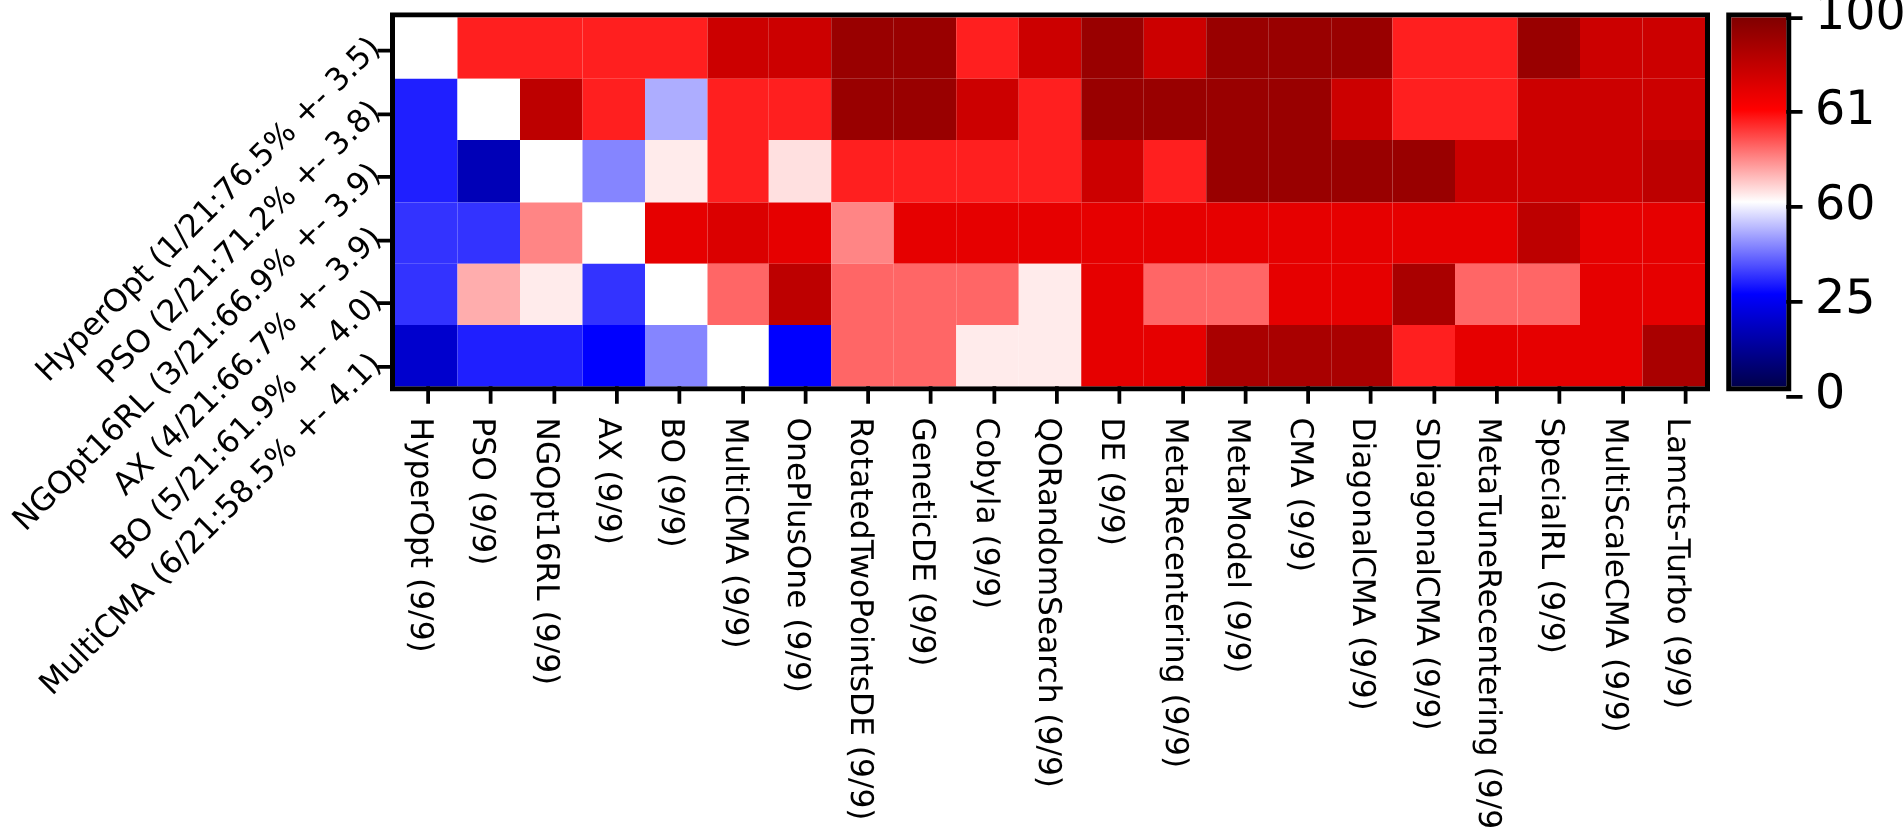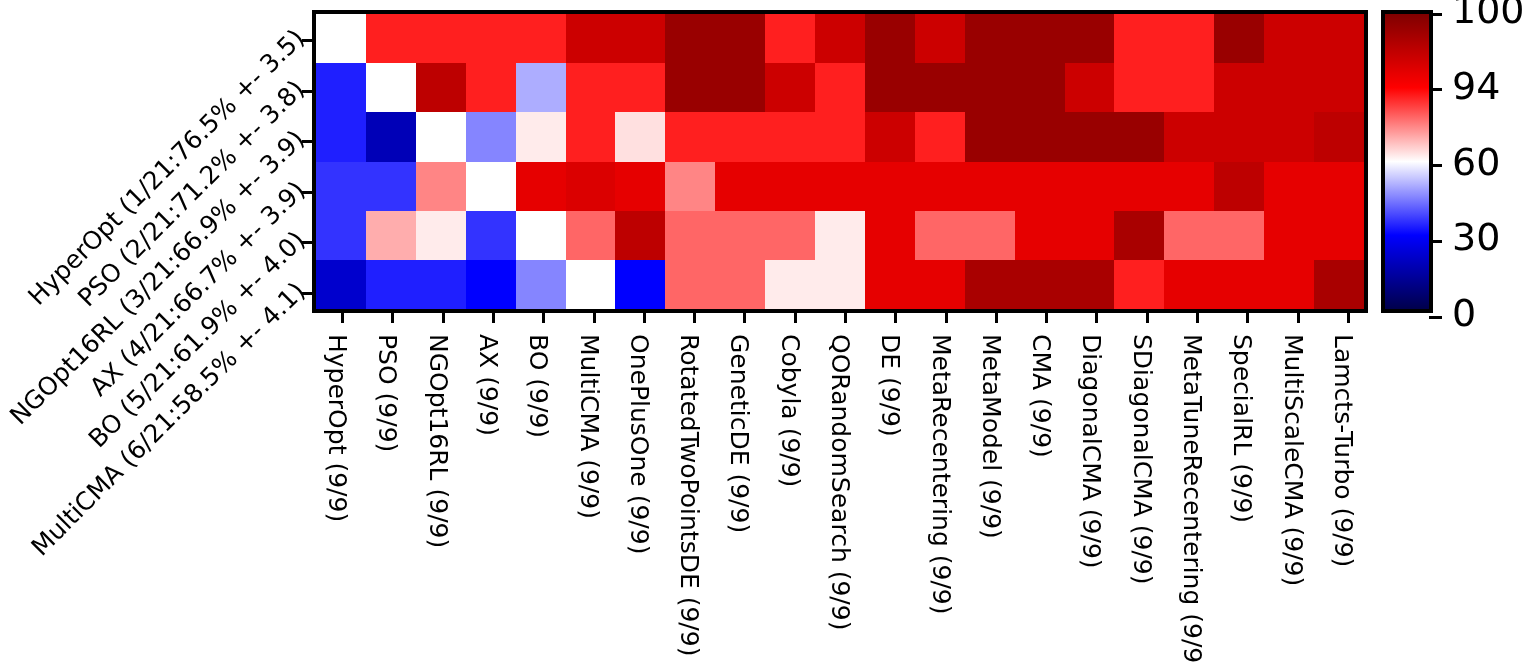--- a/index.html
+++ b/index.html
@@ -234,17 +234,17 @@
   <div id="cbar">
     <div id="cbargrad" style="background: linear-gradient(to top, rgb(0, 0, 76) 0%, rgb(0, 0, 94) 2.5%, rgb(0, 0, 112) 5%, rgb(0, 0, 130) 7.5%, rgb(0, 0, 148) 10%, rgb(0, 0, 166) 12.5%, rgb(0, 0, 183) 15%, rgb(0, 0, 201) 17.5%, rgb(0, 0, 219) 20%, rgb(0, 0, 237) 22.5%, rgb(0, 0, 255) 25%, rgb(26, 26, 255) 27.5%, rgb(51, 51, 255) 30%, rgb(77, 77, 255) 32.5%, rgb(102, 102, 255) 35%, rgb(128, 128, 255) 37.5%, rgb(153, 153, 255) 40%, rgb(179, 179, 255) 42.5%, rgb(204, 204, 255) 45%, rgb(229, 229, 255) 47.5%, rgb(255, 255, 255) 50%, rgb(255, 229, 229) 52.5%, rgb(255, 204, 204) 55%, rgb(255, 179, 179) 57.5%, rgb(255, 153, 153) 60%, rgb(255, 128, 128) 62.5%, rgb(255, 102, 102) 65%, rgb(255, 76, 76) 67.5%, rgb(255, 51, 51) 70%, rgb(255, 26, 26) 72.5%, rgb(255, 0, 0) 75%, rgb(242, 0, 0) 77.5%, rgb(230, 0, 0) 80%, rgb(217, 0, 0) 82.5%, rgb(204, 0, 0) 85%, rgb(192, 0, 0) 87.5%, rgb(179, 0, 0) 90%, rgb(166, 0, 0) 92.5%, rgb(153, 0, 0) 95%, rgb(141, 0, 0) 97.5%, rgb(128, 0, 0) 100%);"></div>
   <div class="cbtick" style="top: 301.5px;"></div>
       <div class="cbtick" style="top: 225.75px;"></div>
       <div class="cbtick" style="top: 150px;"></div>
       <div class="cbtick" style="top: 74.25px;"></div>
       <div class="cbtick" style="top: -1.5px;"></div>
     </div>
 
 <div class="cblab" style="top: 313px;">0</div>
-    <div class="cblab" style="top: 237.25px;">30</div>
+    <div class="cblab" style="top: 237.25px;">25</div>
     <div class="cblab" style="top: 161.5px;">60</div>
-    <div class="cblab" style="top: 85.75px;">94</div>
+    <div class="cblab" style="top: 85.75px;">61</div>
     <div class="cblab" style="top: 10px;">100</div>
   </div>
 
 </body></html>

